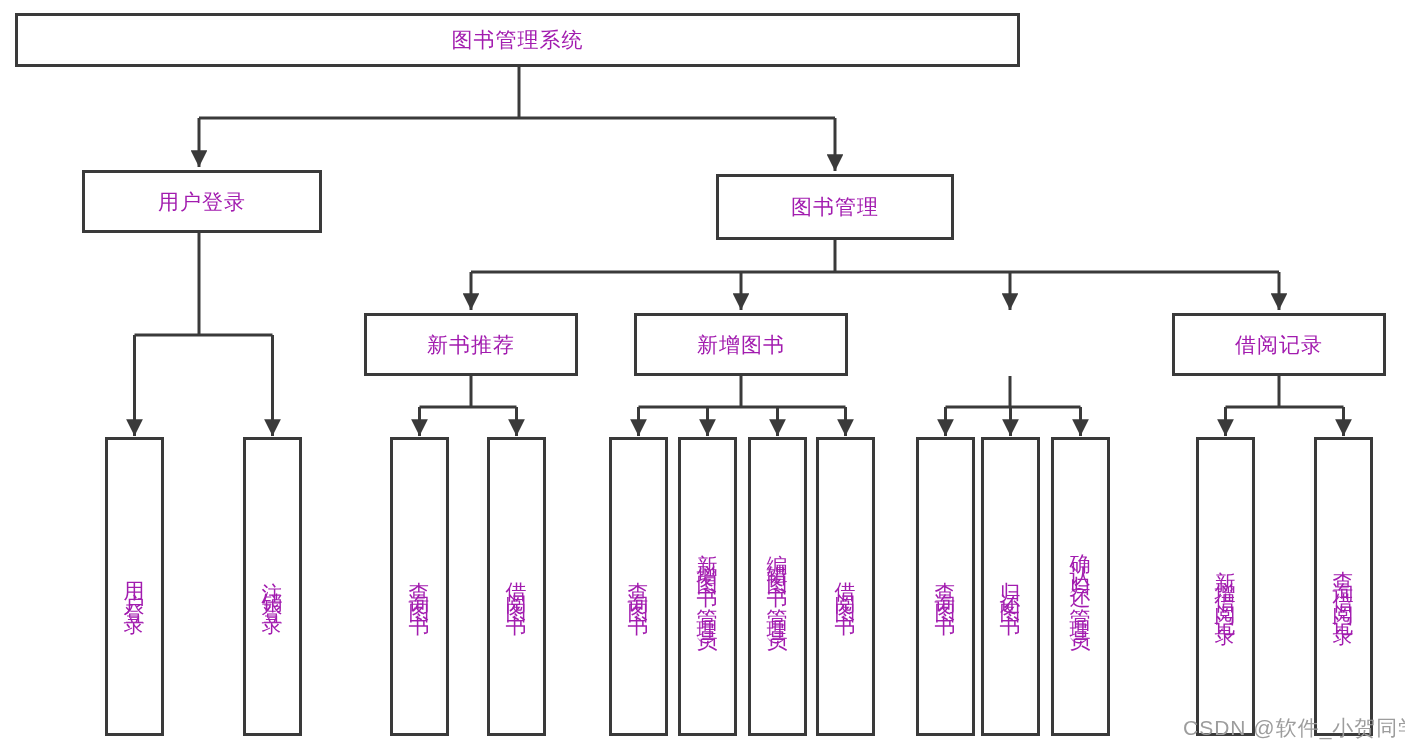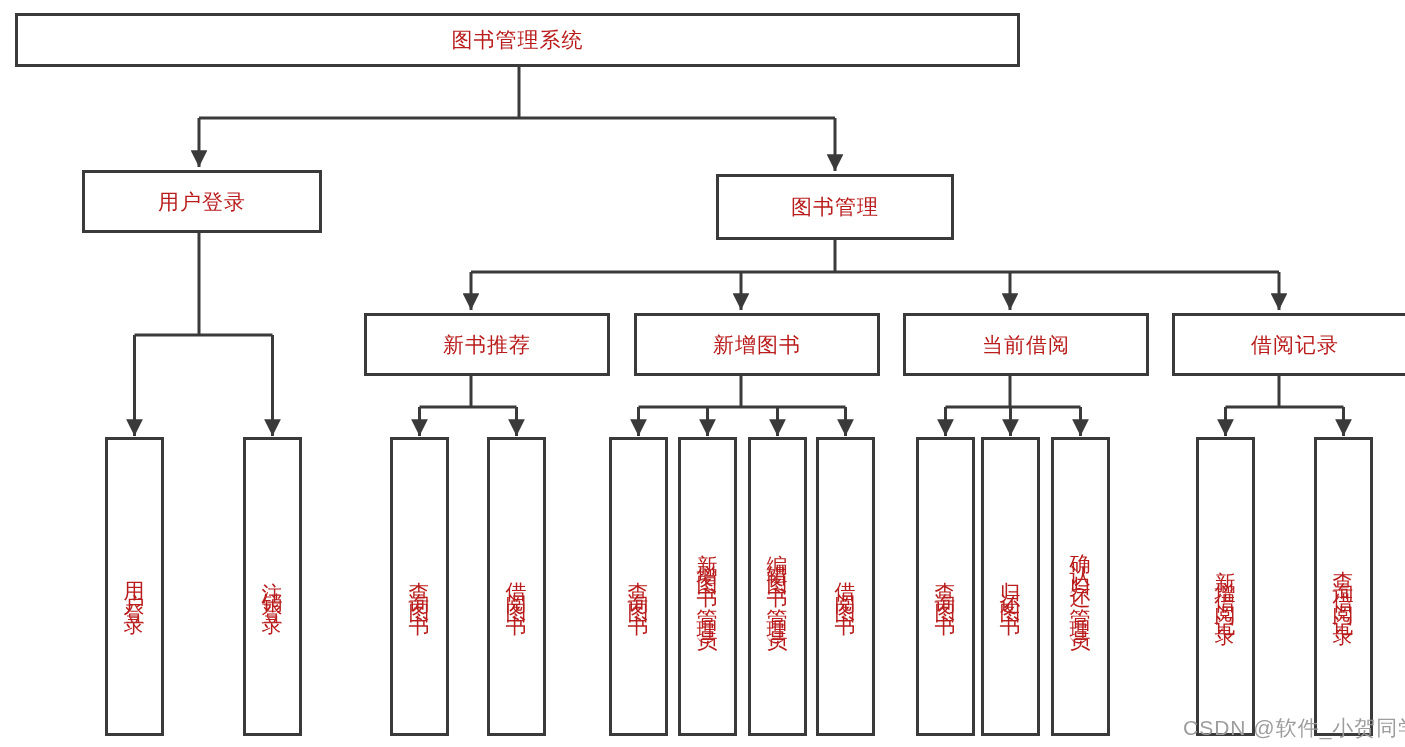--- a/index.html
+++ b/index.html
@@ -28,28 +28,28 @@
     background: #ffffff;
     border: 3px solid #3a3a3a;
     z-index: 2;
     display: flex;
     align-items: center;
     justify-content: center;
   }
   .node .lbl {
     font-size: 21px;
     letter-spacing: 1px;
-    color: #b91c1c;
+    color: #a21caf;
     white-space: nowrap;
   }
   
   .h-root   { left: 15px;   top: 13px;  width: 1005px; height: 54px; }
   .h-l2a    { left: 82px;   top: 170px; width: 240px;  height: 63px; }
   .h-l2b    { left: 716px;  top: 174px; width: 238px;  height: 66px; text-align: center; }
-  .h-l3     { top: 313px; width: 246px; height: 63px; }
+  .h-l3     { top: 313px; width: 214px; height: 63px; }
   .h-l3a    { left: 364px; }
   .h-l3b    { left: 634px; }
   .h-l3c    { left: 903px; }
   .h-l3d    { left: 1172px; }
   
   .leaf {
     top: 437px;
     width: 59px;
     height: 299px;
   }
@@ -137,23 +137,20 @@
   <div class="node h-l2b">
     <span class="lbl">图书管理</span>
   </div>
 
   <div class="node h-l3 h-l3a">
     <span class="lbl">新书推荐</span>
   </div>
   <div class="node h-l3 h-l3b">
     <span class="lbl">新增图书</span>
   </div>
-  <div class="node h-l3 h-l3c">
-    <span class="lbl">当前借阅</span>
-  </div>
   <div class="node h-l3 h-l3d">
     <span class="lbl">借阅记录</span>
   </div>
 
   <div class="node leaf" style="left:105px">
     <span class="lbl">用户登录</span>
   </div>
   <div class="node leaf" style="left:243px">
     <span class="lbl">注销登录</span>
   </div>

